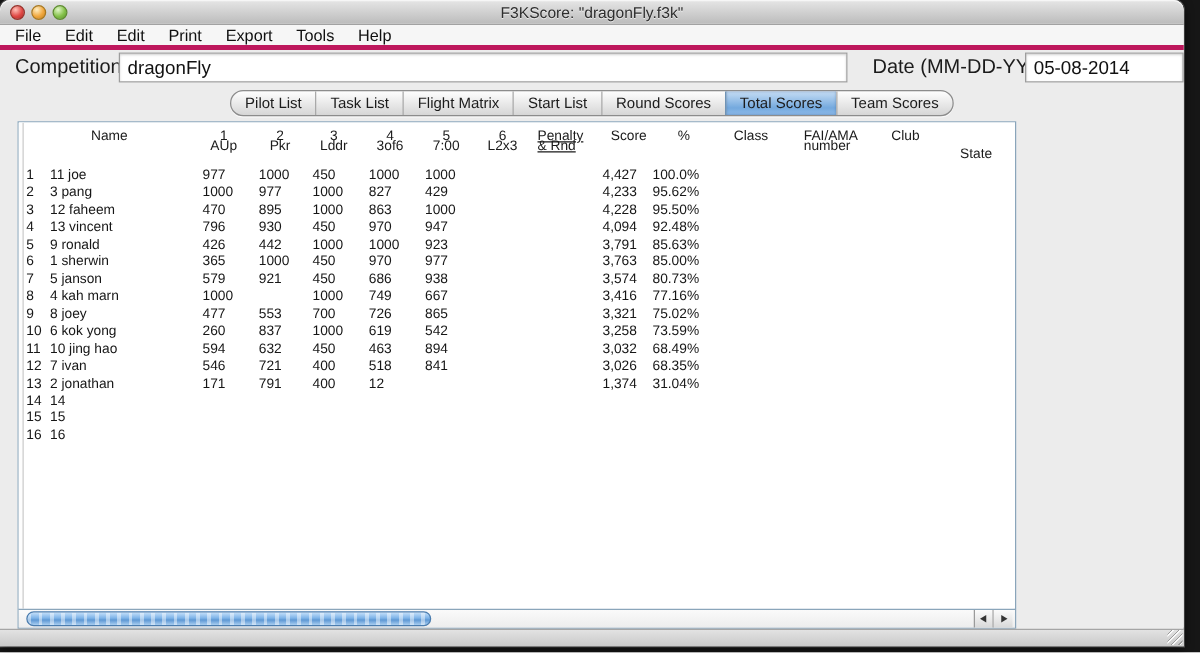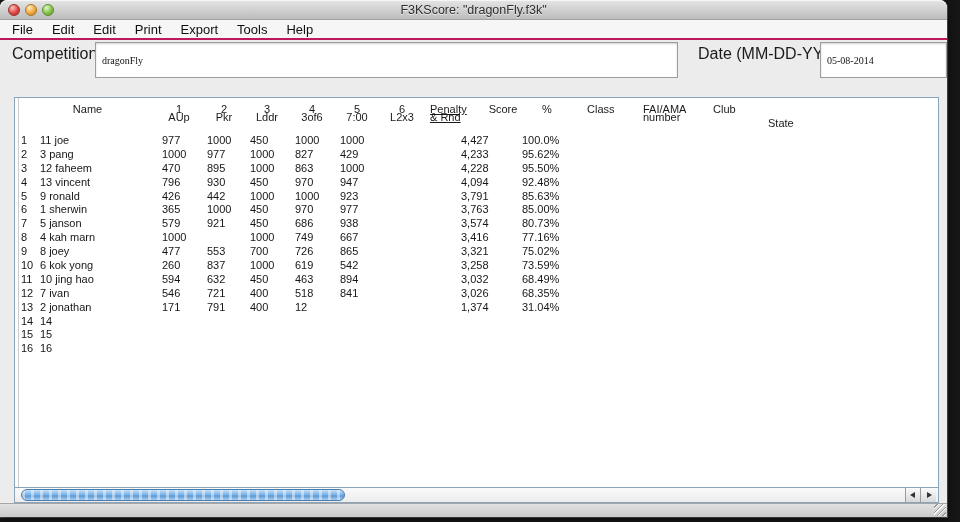--- a/index.html
+++ b/index.html
@@ -17,53 +17,53 @@
     box-shadow:inset 0 1px 0 #f6f6f6; }
   .lights { position:absolute; left:8px; top:4px; display:flex; gap:5px; }
   .light { width:12px; height:12px; border-radius:50%; display:inline-block; }
   .light.red   { background:radial-gradient(circle at 35% 28%, #ffc1b8, var(--traffic-red,#df4744) 55%, #a42f27); border:1px solid #97312a; }
   .light.yellow{ background:radial-gradient(circle at 35% 28%, #ffeec2, var(--traffic-yellow,#f0a73e) 55%, #bd7e22); border:1px solid #a8781f; }
   .light.green { background:radial-gradient(circle at 35% 28%, #e2f7c8, var(--traffic-green,#84c149) 55%, #5c9130); border:1px solid #5d8c2e; }
   .title { position:absolute; left:0; right:0; top:0; height:20px; line-height:20px;
     text-align:center; font-size:12.5px; color:#2e2e2e;
     text-shadow:0 1px 0 rgba(255,255,255,.65); }
 
-  .menubar { height:20px; background:#f6f6f6; border-bottom:2px solid #be185d;
+  .menubar { height:20px; background:#f6f6f6; border-bottom:4px solid #be185d;
     padding-left:10px; display:flex; align-items:center; }
   .menu-item { font-size:13px; color:#101010; margin-right:15px; padding:0 2px;
     line-height:19px; white-space:nowrap; cursor:default; }
 
   
   .content { position:relative; height:462px; background:#ececec; }
 
   .label { position:absolute; font-size:16px; color:#1b1b1b; line-height:20px; }
   .comp-label { left:12px; top:4px; }
   .date-label { left:698px; top:4px; }
-  input.field { position:absolute; height:36px; background:#fff;
+  input.field { position:absolute; height:24px; background:#fff;
     border:1px solid #9d9d9d; box-shadow:inset 0 1px 2px rgba(0,0,0,.18);
-    font-family:Liberation Serif, serif; font-size:10px; color:#111; padding:0 6px; }
+    font-family:Liberation Sans, sans-serif; font-size:15px; color:#111; padding:0 6px; }
   .comp-field { left:95px; top:2px; width:583px; }
   .date-field { left:820px; top:2px; width:127px; }
 
   
   .tabsrow { position:absolute; left:0; right:0; top:32px; height:21px;
     display:flex; justify-content:center; }
   .tabs { display:inline-flex; height:21px; border:1px solid #8c8c8c;
     border-radius:11px; overflow:hidden;
     background:linear-gradient(#fefefe,#d6d6d6);
     box-shadow:0 1px 0 rgba(255,255,255,.7); }
   .tab { font-size:12px; color:#1c1c1c; line-height:19px; padding:0 11px;
     border-left:1px solid #a9a9a9; cursor:default; white-space:nowrap; }
   .tab:first-child { border-left:none; }
   .tab.selected { background:linear-gradient(var(--tab-selected-top,#c7def5),
       var(--tab-selected-bottom,#74a9de) 70%, #8dbbe9);
     border-left-color:#6f93b5; box-shadow:inset 0 0 2px rgba(30,70,120,.5); }
 
   
-  .scrollpane { position:absolute; left:14px; top:57px; width:925px; height:406px;
+  .scrollpane { position:absolute; left:14px; top:57px; width:799px; height:406px;
     border:1px solid var(--table-border,#8aa5ba);
     box-shadow:inset 0 0 0 1px #cfdde8; background:#fff; }
   .tablearea { position:absolute; left:0; right:0; top:0; bottom:15px;
     background:#fff; overflow:hidden; }
   .left-strip { position:absolute; left:0; top:0; bottom:0; width:4px;
     background:#fdfdfd; border-right:1px solid #cccccc; }
 
   .thead { position:absolute; left:1px; right:0; top:0; height:36px; }
   .hcell { position:absolute; font-size:11px; color:#1a1a1a; line-height:13px;
     white-space:pre; }
@@ -81,21 +81,21 @@
   .h-state { left:752px; width:50px;margin-top:14px; }
 
   .tbody { position:absolute; left:1px; right:0; top:36px; }
   .trow { position:relative; height:13.9px; }
   .cell { position:absolute; top:0; font-size:11px; color:#161616;
     line-height:13.9px; white-space:pre; }
   .c-num  { left:5px;   width:26px; }
   .c-name { left:24px;  width:118px; }
   .c-r1{left:146px} .c-r2{left:191px} .c-r3{left:234px}
   .c-r4{left:279px} .c-r5{left:324px}
-  .c-score{ left:445px;text-align:center; }
+  .c-score{ left:466px;text-align:center; }
   .c-pct  { left:506px; }
 
   
   .hscroll { position:absolute; left:0; right:0; bottom:0; height:15px;
     background:linear-gradient(#fafafa,#ededed);
     border-top:1px solid var(--table-border,#8aa5ba); }
   .hthumb { position:absolute; left:6px; top:1px; width:324px; height:12px;
     border-radius:7px; border:1px solid #4a7cae;
     background:
       repeating-linear-gradient(90deg, rgba(255,255,255,.45) 0 3px, rgba(255,255,255,0) 3px 9px),
@@ -141,20 +141,31 @@
         <span class="menu-item">Tools</span>
         <span class="menu-item">Help</span>
       </div>
 
     <div class="content">
       <span class="label comp-label">Competition:</span>
       <input class="field comp-field" value="dragonFly" style="">
       <span class="label date-label">Date (MM-DD-YYYY):</span>
       <input class="field date-field" value="05-08-2014" style="">
 
+      <div class="tabsrow">
+        <div class="tabs">
+            <div class="tab">Pilot List</div>
+            <div class="tab">Task List</div>
+            <div class="tab">Flight Matrix</div>
+            <div class="tab">Start List</div>
+            <div class="tab">Round Scores</div>
+            <div class="tab selected">Total Scores</div>
+            <div class="tab">Team Scores</div>
+          </div>
+      </div>
 
       <div class="scrollpane">
         <div class="tablearea">
           <div class="left-strip"></div>
 
           <div class="thead">
             <span class="hcell hc h1 h-name">Name</span>
 
             <span class="hcell h1 h-pen">Penalty</span>
             <span class="hcell h2 h-pen">&amp; Rnd</span>

